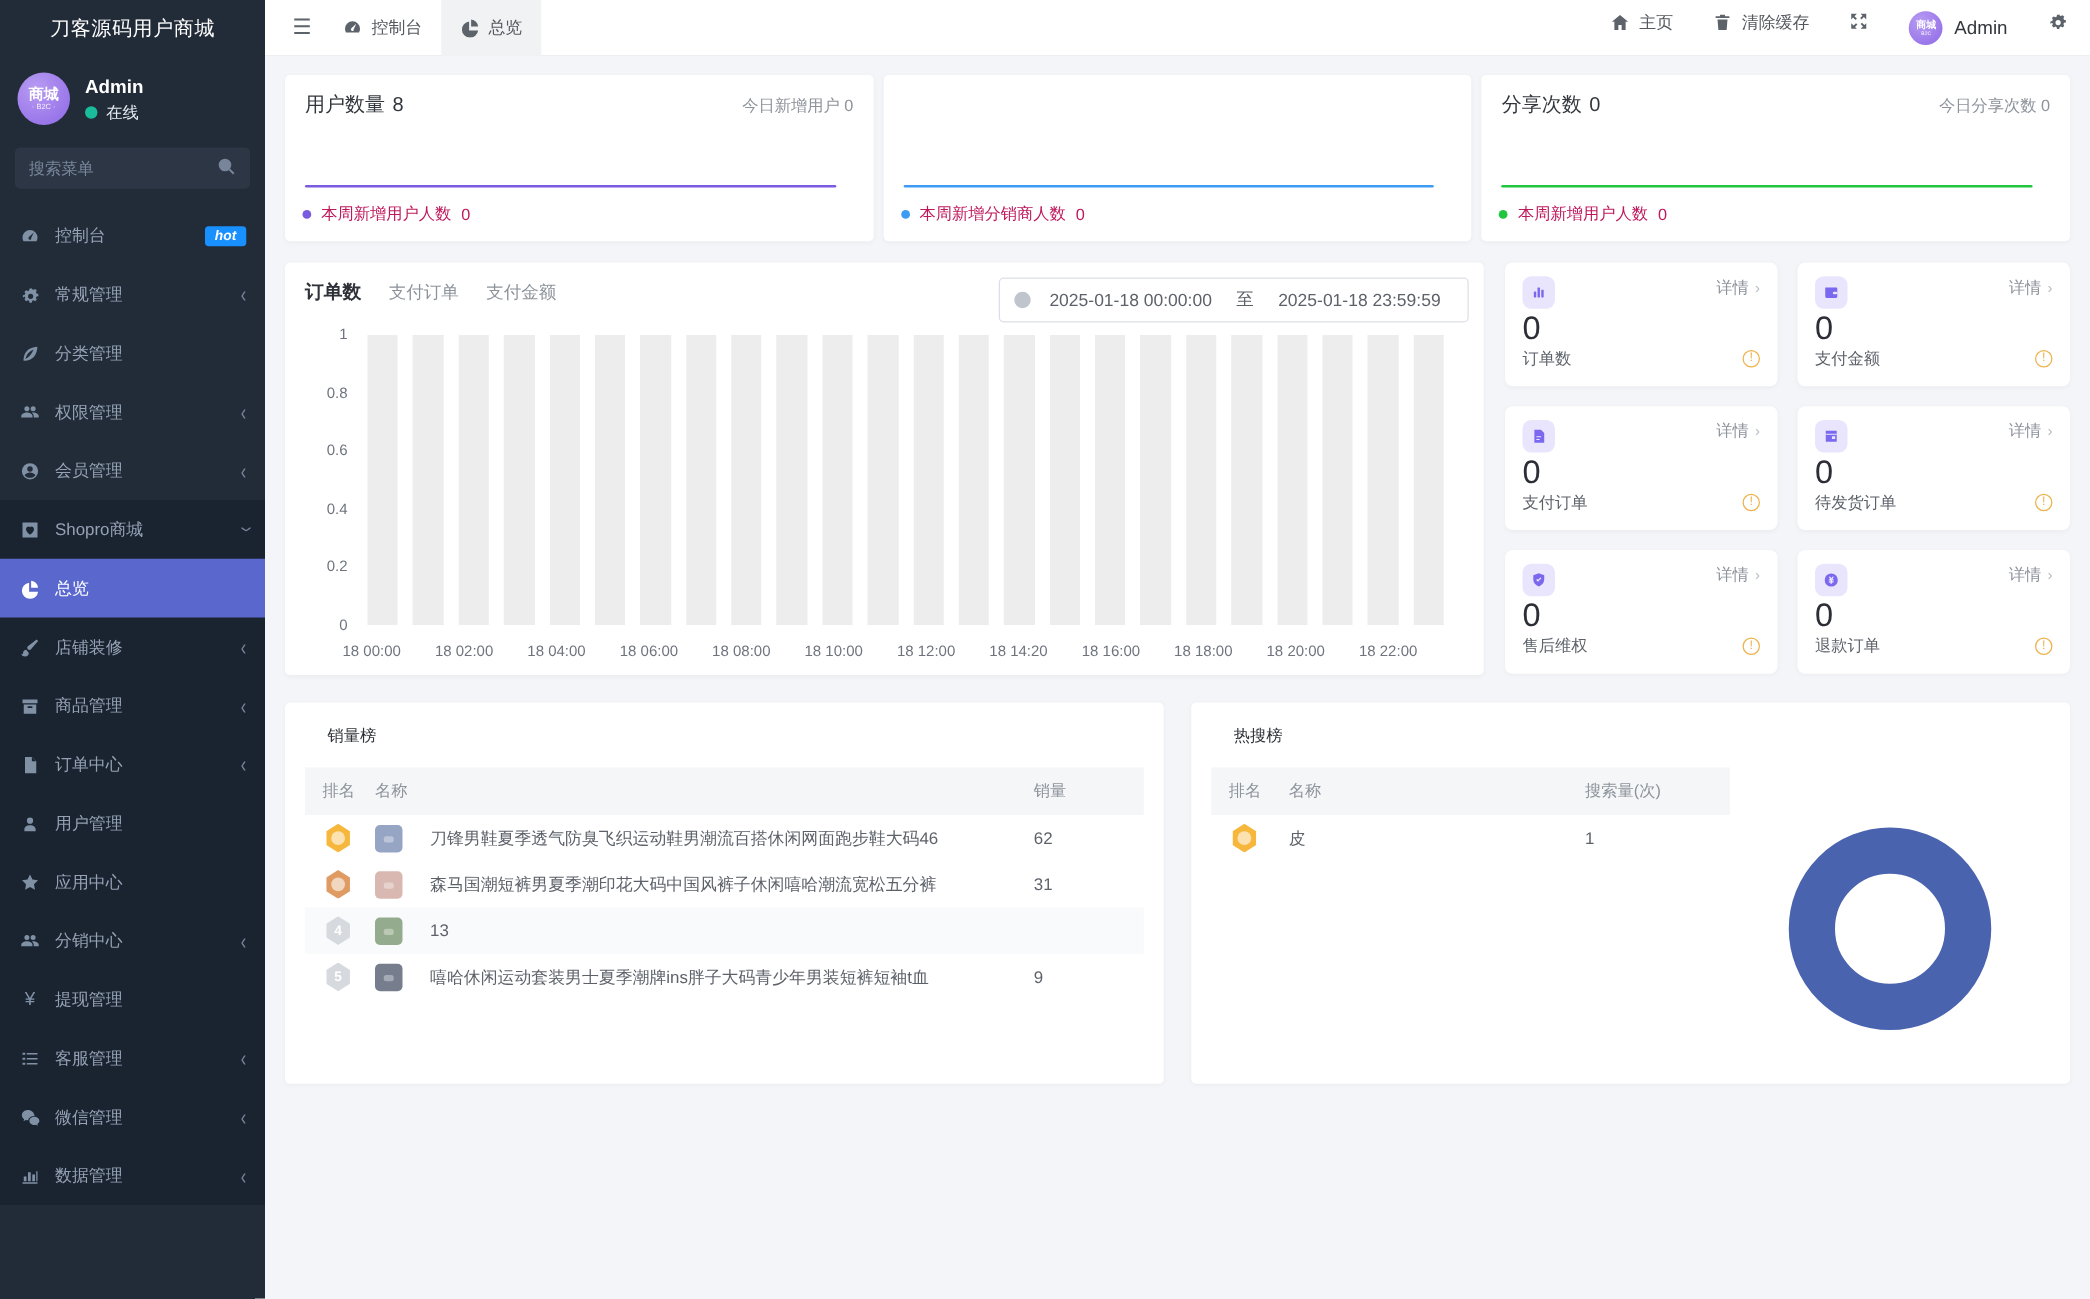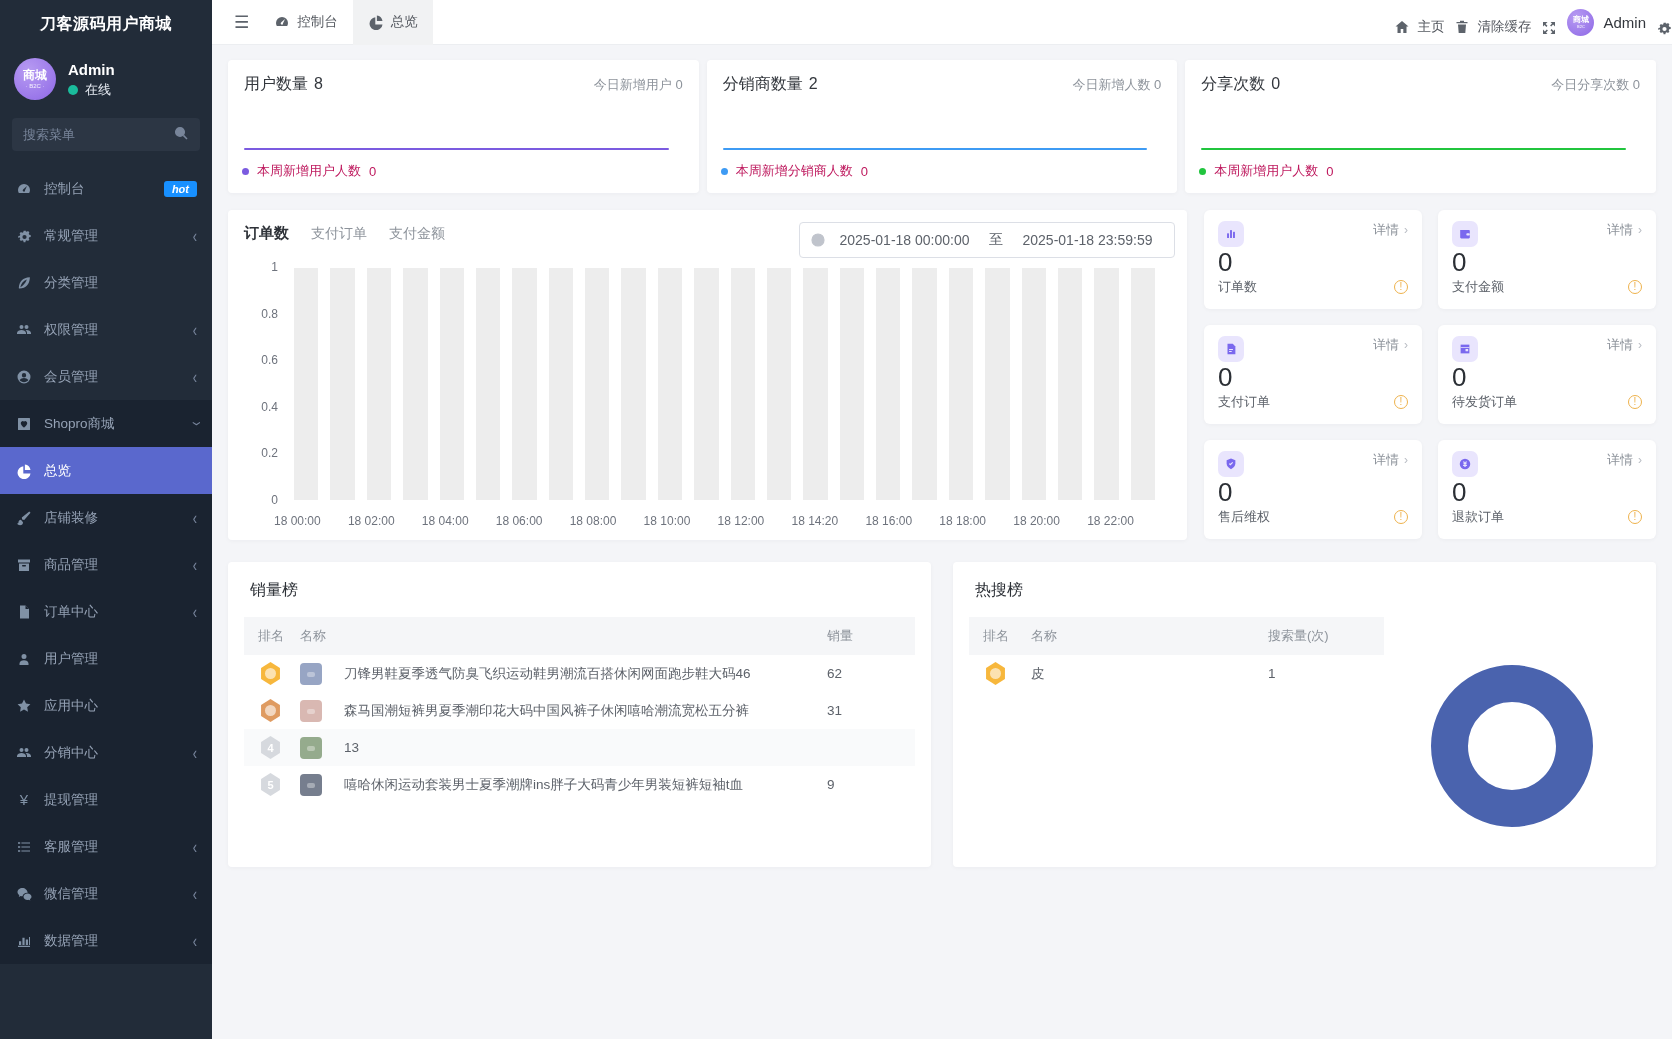--- a/index.html
+++ b/index.html
@@ -1,21 +1,21 @@
 <!DOCTYPE html>
 <html><head>
 <meta charset="utf-8">
 <style>
   *{margin:0;padding:0;box-sizing:border-box}
   html,body{width:1672px;height:1039px;overflow:hidden}
   body{display:flex;font-family:"Liberation Sans","DejaVu Sans",sans-serif;background:#f4f5f8}
 
   
   .sidebar{width:212px;height:100%;background:#222c39;display:flex;flex-direction:column;flex-shrink:0}
-  .brand{height:48px;line-height:48px;text-align:center;color:#fff;font-size:16px;font-weight:bold;letter-spacing:.5px}
+  .brand{height:48px;line-height:48px;text-align:center;color:#fff;font-size:16px;font-weight:normal;letter-spacing:.5px}
   .profile{display:flex;align-items:center;gap:12px;padding:10px 14px 8px}
   .avatar{width:42px;height:42px;border-radius:50%;background:radial-gradient(circle at 35% 30%,#b79bf2,#8e68e6);display:flex;flex-direction:column;align-items:center;justify-content:center;color:#fff;flex-shrink:0}
   .avatar .a1{font-size:12px;font-weight:bold;line-height:1.1}
   .avatar .a2{font-size:6px;opacity:.9}
   .p-name{color:#fff;font-weight:bold;font-size:15px;line-height:1.5}
   .p-status{display:flex;align-items:center;gap:7px;color:#e7ecf3;font-size:13px}
   .p-dot{width:10px;height:10px;border-radius:50%;background:#1abc9c}
   .search{margin:10px 12px 14px;height:33px;background:#2c3644;border-radius:4px;display:flex;align-items:center;padding:0 11px;color:#78859a;font-size:13px}
   .search .ph{flex:1}
   .menu{flex:1;overflow:hidden;font-size:13.5px;color:#95a2b5}
@@ -31,21 +31,21 @@
   .svgi{width:16px;height:16px;fill:currentColor}
 
   
   .main{flex:1;display:flex;flex-direction:column;min-width:0}
   .navbar{height:45px;background:#fff;border-bottom:1px solid #eceef1;display:flex;align-items:center;padding-left:12px;flex-shrink:0}
   .nv-ic{color:#5d636b;display:flex;align-items:center}
   .burger{padding:0 10px;font-size:17px;cursor:pointer}
   .nv-tab{height:45px;display:flex;align-items:center;gap:7px;padding:0 15px;font-size:13.5px;color:#54585f;cursor:pointer}
   .nv-tab.active{background:#f1f2f3}
   .nv-spacer{flex:1}
-  .nv-right{display:flex;align-items:flex-end;gap:10px;}
+  .nv-right{display:flex;align-items:flex-start;gap:32px;padding-right:18px}
   .nv-link{display:flex;align-items:center;gap:7px;font-size:13.5px;color:#54585f;cursor:pointer}
   .nv-avatar{width:27px;height:27px;border-radius:50%;background:radial-gradient(circle at 35% 30%,#b79bf2,#8e68e6);display:flex;flex-direction:column;align-items:center;justify-content:center;color:#fff}
   .nv-avatar .a1{font-size:8px;font-weight:bold;line-height:1}
   .nv-avatar .a2{font-size:4px}
   .nv-user{display:flex;align-items:center;gap:9px;font-size:15px;color:#33373d;cursor:pointer}
 
   .content{flex:1;padding:15px 16px;overflow:hidden}
   .card{background:#fff;border-radius:4px;box-shadow:0 1px 4px rgba(20,30,50,.04)}
 
   
@@ -82,21 +82,21 @@
   .mc-badge svg{width:14px;height:14px;fill:currentColor}
   .mc-detail{font-size:13px;color:#8d939b;display:flex;align-items:center;gap:5px;cursor:pointer}
   .mc-detail .gt{color:#b9bdc4;font-size:12px}
   .mc-num{font-size:26px;color:#2b2f35;line-height:1.15;margin-top:1px}
   .mc-foot{display:flex;justify-content:space-between;align-items:center;font-size:13px;color:#5d626a}
   .warn{width:14px;height:14px;border:1px solid #eeb24c;color:#eeb24c;border-radius:50%;font-size:10px;line-height:12px;text-align:center;cursor:pointer}
 
   
   .brow{display:grid;grid-template-columns:1fr 1fr;gap:22px;margin-top:22px}
   .tcard{height:305px;padding:14px 16px}
-  .t-title{font-size:16px;color:#2e3238;margin:4px 6px 16px}
+  .t-title{font-size:13px;color:#2e3238;margin:4px 18px 16px}
   .thead{display:grid;height:38px;align-items:center;background:#f5f6f8;color:#8d939b;font-size:13px}
   .sales .thead,.sales .trow{grid-template-columns:56px 44px 1fr 88px}
   .sales .thead{grid-template-columns:56px 1fr 88px}
   .hs .thead{grid-template-columns:62px 1fr 116px}
   .hs .trow{grid-template-columns:62px 1fr 116px}
   .thead .h1{padding-left:14px}
   .trow{display:grid;height:37px;align-items:center;font-size:13.5px;color:#5d626a}
   .trow.alt{background:#f9fafb}
   .tname{overflow:hidden;white-space:nowrap;text-overflow:ellipsis;padding-right:10px}
   .tval{}
@@ -366,24 +366,20 @@
           <div class="sc-today"><span>今日新增用户</span> <span>0</span></div>
         </div>
         <div class="sc-line" style="background: rgb(123, 91, 224);"></div>
         <div class="sc-legend">
           <span class="dot" style="background: rgb(123, 91, 224);"></span>
           <span>本周新增用户人数</span>
             <span>0</span>
         </div>
       </div>
       <div class="card scard">
-        <div class="sc-top">
-          <div class="sc-title"><span>分销商数量</span><span class="sc-val">2</span></div>
-          <div class="sc-today"><span>今日新增人数</span> <span>0</span></div>
-        </div>
         <div class="sc-line" style="background: rgb(62, 155, 244);"></div>
         <div class="sc-legend">
           <span class="dot" style="background: rgb(62, 155, 244);"></span>
           <span>本周新增分销商人数</span>
             <span>0</span>
         </div>
       </div>
       <div class="card scard">
         <div class="sc-top">
           <div class="sc-title"><span>分享次数</span><span class="sc-val">0</span></div>

